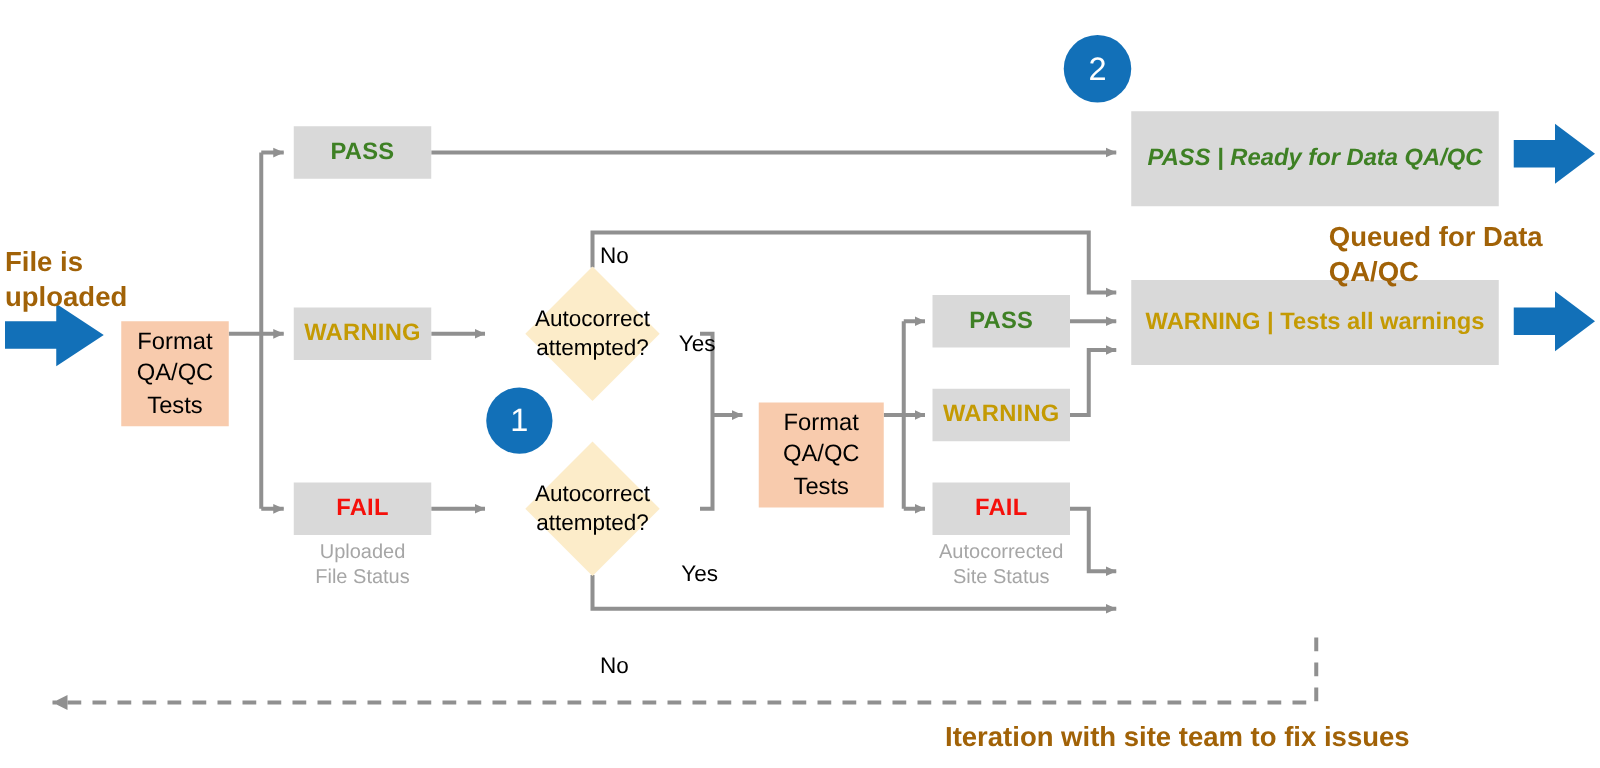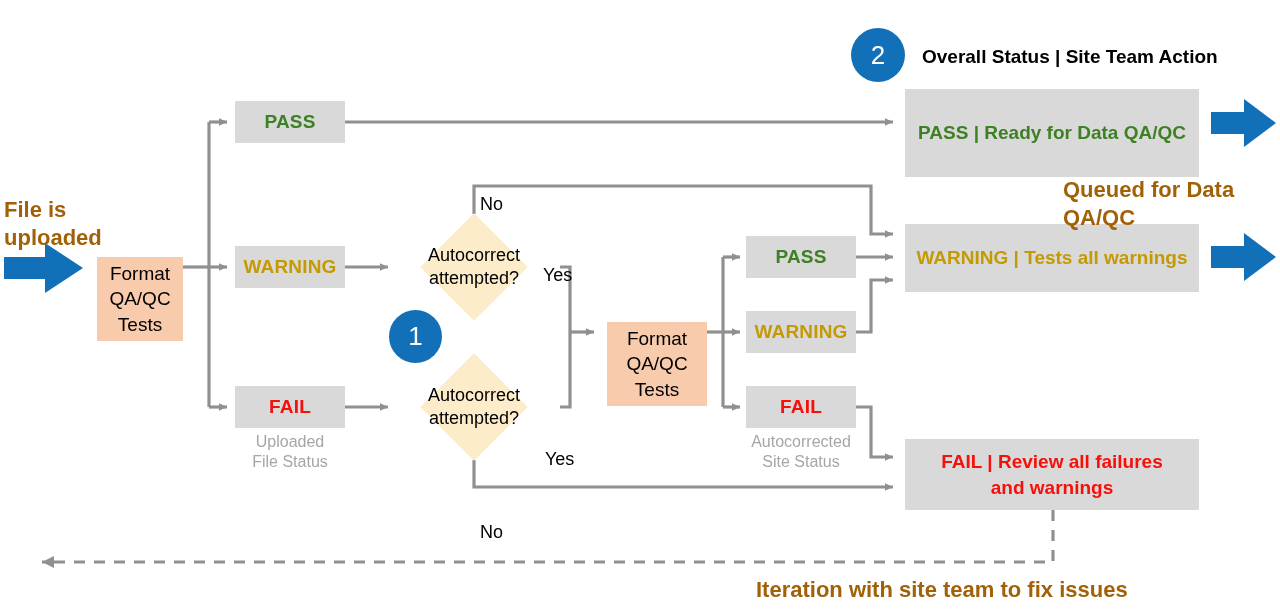--- a/index.html
+++ b/index.html
@@ -201,21 +201,20 @@
     <g>
       <path d="M1211,112 L1244,112 L1244,99 L1276,123 L1244,147 L1244,134 L1211,134 z" fill="#1270B8"></path>
     </g>
 
     <g>
       <path d="M1211,246 L1244,246 L1244,233 L1276,257 L1244,281 L1244,268 L1211,268 z" fill="#1270B8"></path>
     </g>
   </svg>
 
   <div class="badge" style="left:851px; top:28px; width:54px; height:54px;">2</div>
-  <div class="legend-title" style="left:922px; top:46px;">Overall Status | Site Team Action</div>
 
   <div class="txt bold" style="left:4px; top:196px;">File is
 uploaded</div>
 
   <div class="node proc" style="left:97px; top:225px; width:86px; height:84px;">
     <span style="white-space:pre-line">Format
 QA/QC
 Tests</span>
   </div>
 
@@ -260,35 +259,29 @@
   </div>
   <div class="node chip warn" style="left:746px; top:311px; width:110px; height:42px;">
     <span>WARNING</span>
   </div>
   <div class="node chip fail" style="left:746px; top:386px; width:110px; height:42px;">
     <span>FAIL</span>
   </div>
   <div class="sub" style="left:734px; top:432px; width:134px;">Autocorrected
 Site Status</div>
 
-  <div class="node outcome pass" style="left:905px; top:89px; width:294px; height:88px;">
+  <div class="node outcome pass" style="left:905px; top:89px; width:294px; height:76px;font-style:italic;">
     <span>
       <span>PASS</span><span> | </span><span>Ready for Data QA/QC</span>
     </span>
   </div>
 
   <div class="node outcome warn" style="left:905px; top:224px; width:294px; height:68px;">
     <span>
       <span>WARNING</span><span> | </span><span>Tests all warnings</span>
     </span>
   </div>
 
-  <div class="node outcome fail" style="left:905px; top:439px; width:294px; height:71px;">
-    <span style="text-align:center;">
-      <span>FAIL</span><span> | </span><span style="white-space:pre-line">Review all failures
-and warnings</span>
-    </span>
-  </div>
 
   <div class="txt bold" style="left:1063px; top:176px;">Queued for Data QA/QC</div>
   <div class="txt bold" style="left:756px; top:576px;">Iteration with site team to fix issues</div>
 
 </div>
 
 </body></html>

